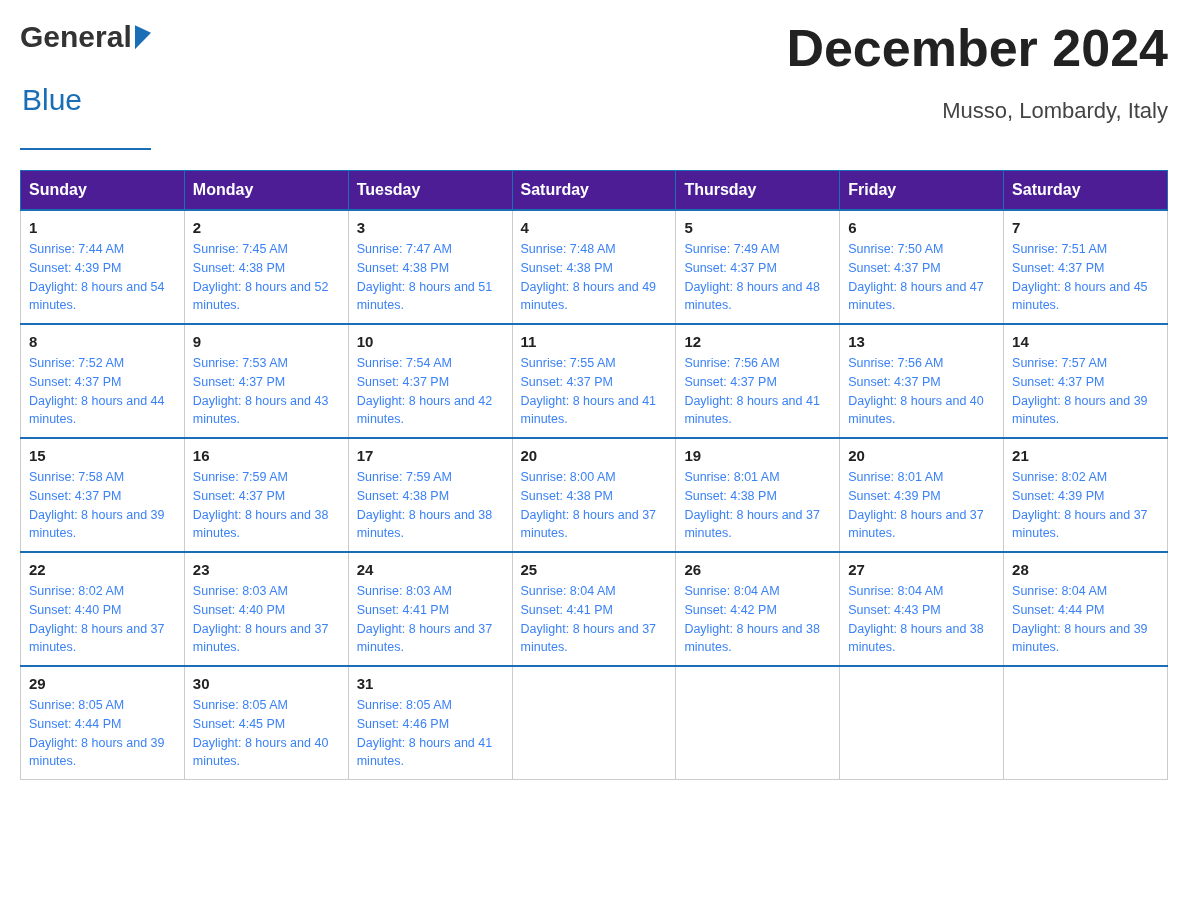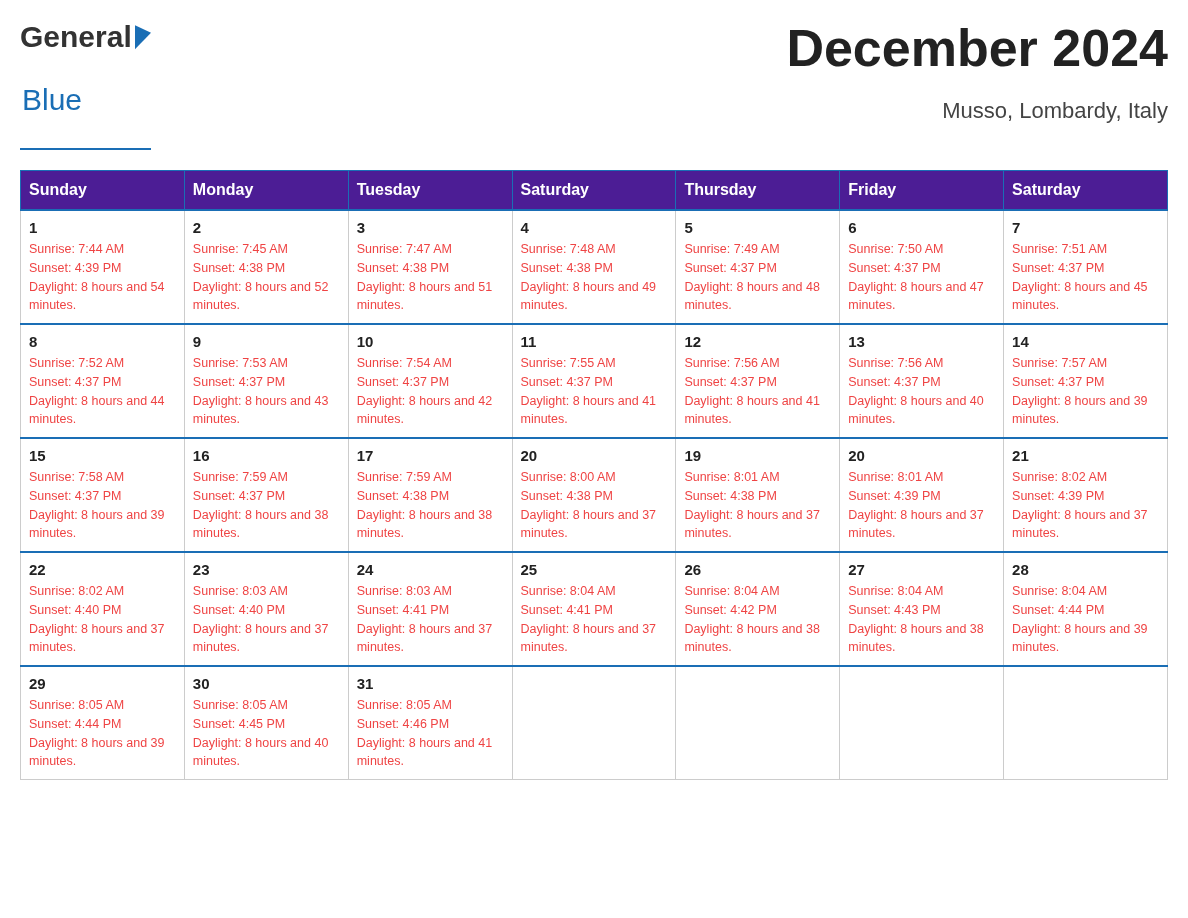--- a/index.html
+++ b/index.html
@@ -56,21 +56,21 @@
     }
     .calendar tbody td .day-num {
       font-size: 15px;
       font-weight: bold;
       margin-bottom: 4px;
       color: #222;
     }
     .calendar tbody td .day-info {
       font-size: 12.5px;
       line-height: 1.5;
-      color: #ef4444;
+      color: #3b82f6;
     }
     .logo-wrapper {
       display: inline-flex;
       flex-direction: column;
       gap: 29px;
     }
     .logo-row1 {
       display: flex;
       align-items: center;
     }

